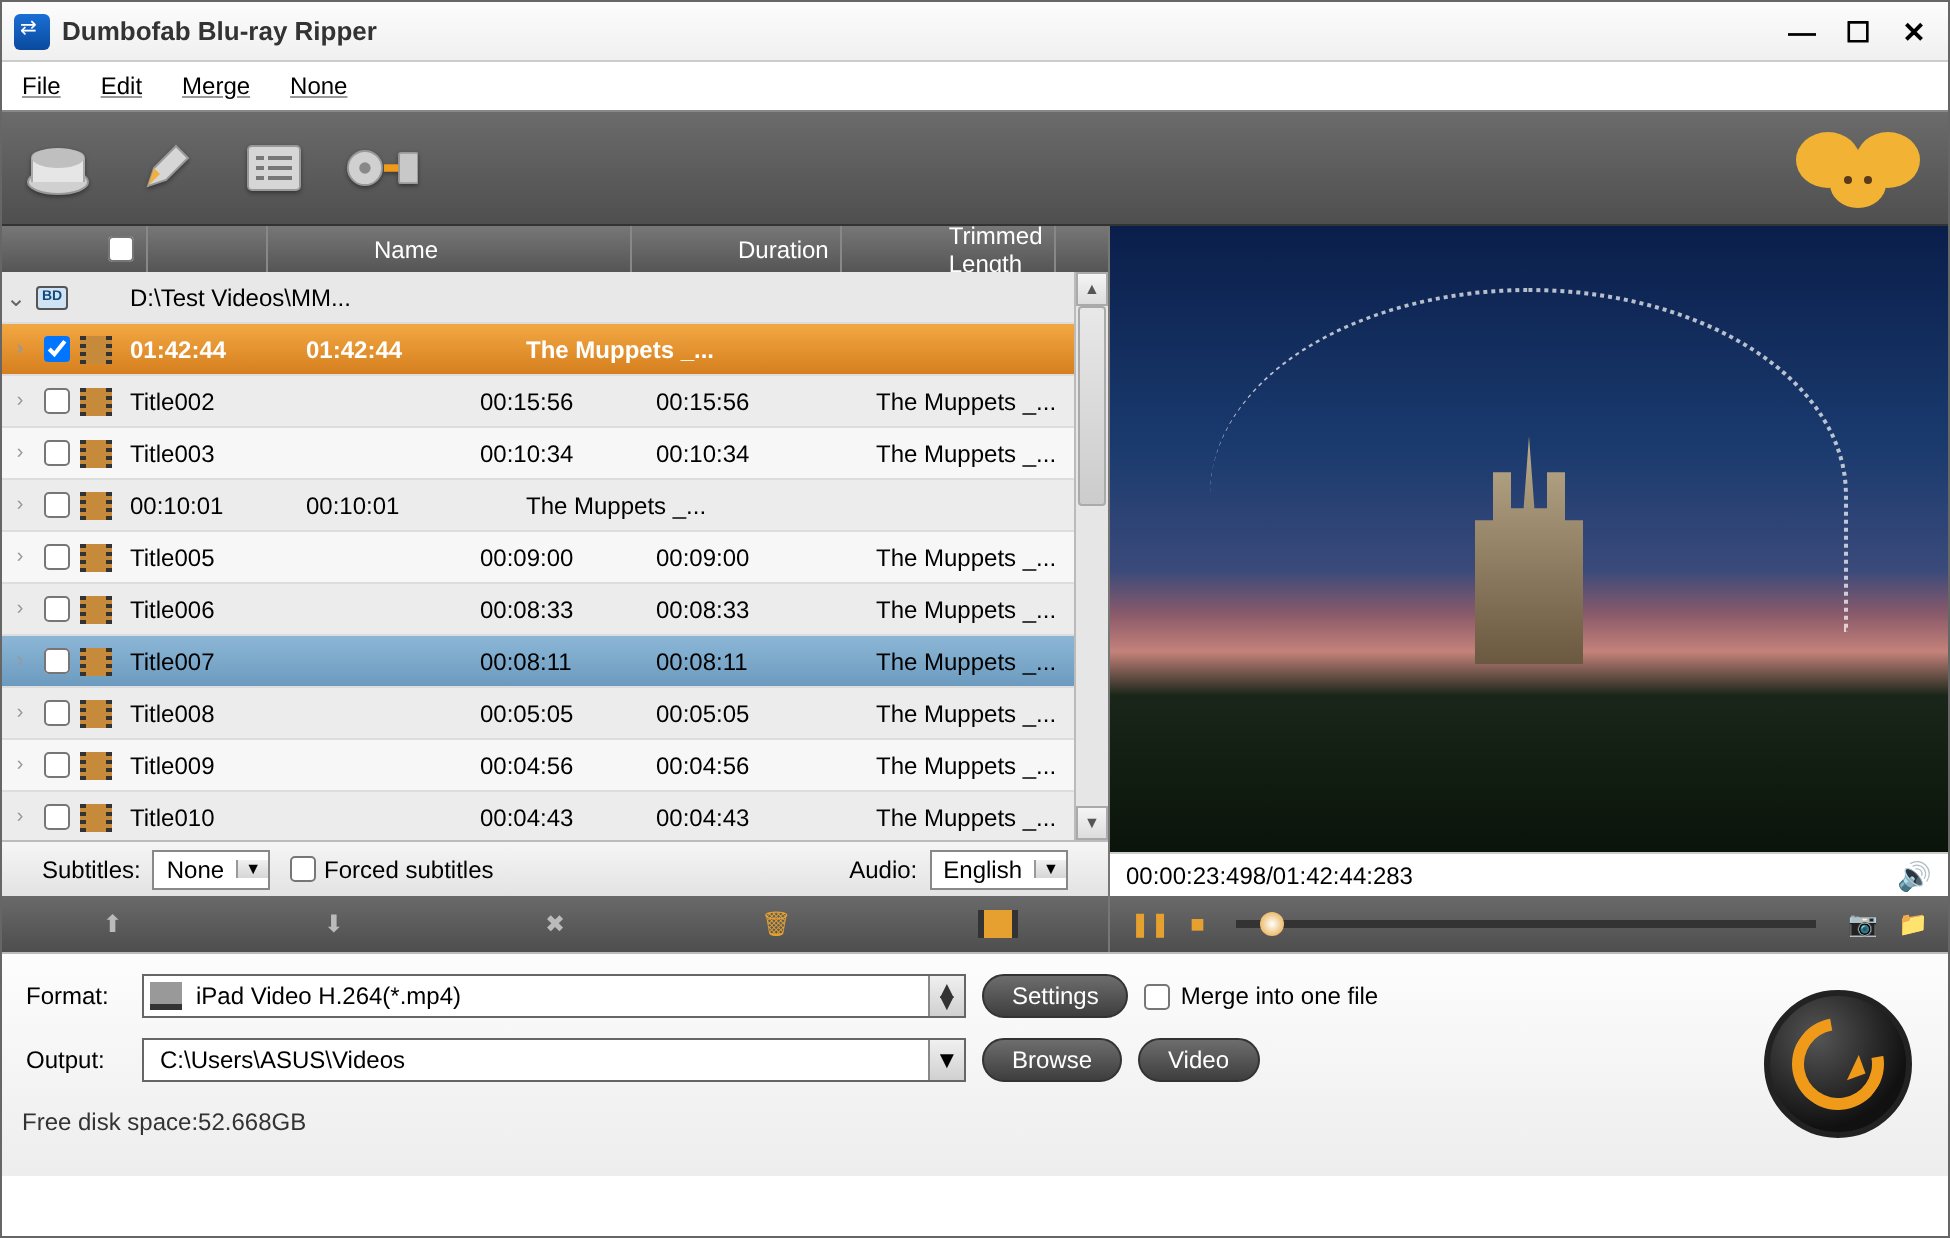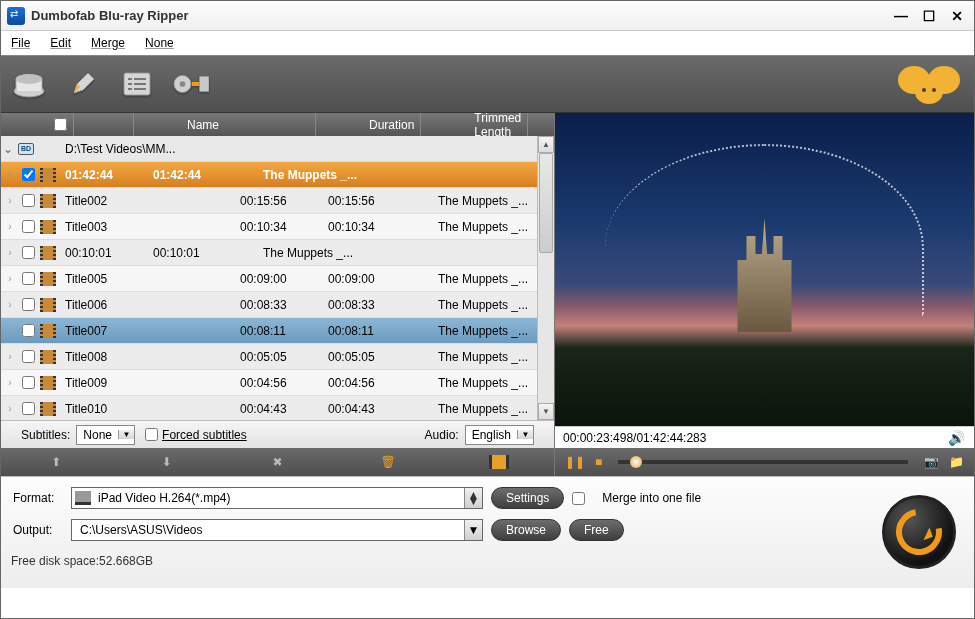--- a/index.html
+++ b/index.html
@@ -61,21 +61,21 @@
 .scrollbar-v .arrow { height:17px; background:linear-gradient(#f5f5f5,#ddd); border:1px solid #aaa; display:flex; align-items:center; justify-content:center; font-size:8px; color:#555;}
 .scrollbar-v .thumb { position:absolute; top:17px; left:1px; right:1px; height:100px; background:linear-gradient(#e8e8e8,#ccc); border:1px solid #aaa; border-radius:2px;}
 .scrollbar-v .arrow.dn { position:absolute; bottom:0; left:0; right:0;}
 
 
 .optbar { height:28px; background:linear-gradient(#f5f5f5,#e3e3e3); display:flex; align-items:center; padding:0 20px; gap:6px; border-top:1px solid #bbb;}
 .optbar label{ }
 .combo { height:20px; display:flex; align-items:center; border:1px solid #888; background:#fff;}
 .combo .val{ padding:0 6px; min-width:40px;}
 .combo .dd { width:16px; background:linear-gradient(#f0f0f0,#d6d6d6); border-left:1px solid #999; display:flex;align-items:center;justify-content:center; font-size:8px;}
-.forced { display:flex; align-items:flex-start; gap:4px; margin-left:4px;text-decoration:underline;}
+.forced { display:flex; align-items:flex-start; gap:4px; margin-left:4px;}
 
 
 .actbar { height:28px; background:linear-gradient(#6a6a6a,#4e4e4e); display:flex; align-items:center; justify-content:space-around; }
 .actbar .aicon { width:22px; height:20px; display:flex; align-items:center; justify-content:center; color:#bbb;}
 
 
 .preview { flex:1; background:#000; position:relative; margin:0;}
 .castle { position:absolute; inset:0; background: linear-gradient(#0a1e4a 0%, #1a3a6e 35%, #3a4a7a 55%, #8a5a6a 62%, #c4827a 68%, #1a261a 75%, #0a140a 100%);}
 .castle::before{ content:""; position:absolute; left:50%; top:70%; transform:translate(-50%,-100%); width:90px; height:120px; background:linear-gradient(#c0b090,#6a5840); clip-path: polygon(20% 100%, 20% 40%, 30% 40%, 30% 20%, 40% 20%, 40% 35%, 47% 35%, 50% 5%, 53% 35%, 60% 35%, 60% 20%, 70% 20%, 70% 40%, 80% 40%, 80% 100%);}
 .arc { position:absolute; left:12%; top:10%; width:76%; height:55%; border:2px dotted rgba(255,255,255,.7); border-bottom:none; border-left:none; border-radius:50% 50% 0 0 / 60% 60% 0 0;}
@@ -89,21 +89,21 @@
 
 
 .bottom { height:112px; background:linear-gradient(#fdfdfd,#ededed); padding:10px 12px 4px; position:relative; border-top:1px solid #bbb;}
 .brow { display:flex; align-items:center; gap:8px; margin-bottom:10px;}
 .brow .lbl{ width:50px;}
 .select-box { flex:0 0 412px; height:22px; border:1px solid #666; background:#fff; display:flex; align-items:center;}
 .select-box .sicon{ width:22px; display:flex; justify-content:center; align-items:center;}
 .select-box .sval{ flex:1; padding:0 4px;}
 .select-box .sdd{ width:18px; background:linear-gradient(#f0f0f0,#d0d0d0); border-left:1px solid #888; display:flex;align-items:center;justify-content:center;height:100%;}
 .pill { height:22px; padding:0 14px; border-radius:11px; background:linear-gradient(#6d6d6d,#3e3e3e); color:#fff; display:flex; align-items:center; border:1px solid #333; cursor:pointer;}
-.merge { display:flex; align-items:center; gap:17px;}
+.merge { display:flex; align-items:center; gap:5px;}
 .big-btn { position:absolute; right:18px; top:18px; width:74px; height:74px; border-radius:50%; background:radial-gradient(circle at 35% 30%, #555 0%, #111 70%); border:3px solid #222; display:flex; align-items:center;justify-content:center;}
 .big-btn .ring { width:46px; height:46px; border:6px solid #f09a1a; border-radius:50%; border-top-color:transparent; transform:rotate(35deg); position:relative;}
 .big-btn .ring::after{content:"";position:absolute; right:-4px; top:6px; border:7px solid transparent; border-left-color:#f09a1a; transform:rotate(-10deg);}
 .freedisk { position:absolute; left:10px; bottom:20px; color:#333;}
 .updown { font-size:9px; line-height:6px; display:flex; flex-direction:column; align-items:center; color:#333; width:14px;}
 </style>
 </head>
 <body>
 
 <div class="titlebar">
@@ -406,19 +406,19 @@
       <span>Merge into one file</span>
     </div>
   </div>
   <div class="brow">
     <div class="lbl">Output:</div>
     <div class="select-box">
       <div class="sval" style="padding-left:8px">C:\Users\ASUS\Videos</div>
       <div class="sdd">▼</div>
     </div>
     <div class="pill">Browse</div>
-    <div class="pill">Free</div>
+    <div class="pill">Video</div>
   </div>
   <div class="big-btn">
       <div class="ring"></div>
     </div>
   <div class="freedisk">Free disk space:52.668GB</div>
 </div>
 
 </body></html>

